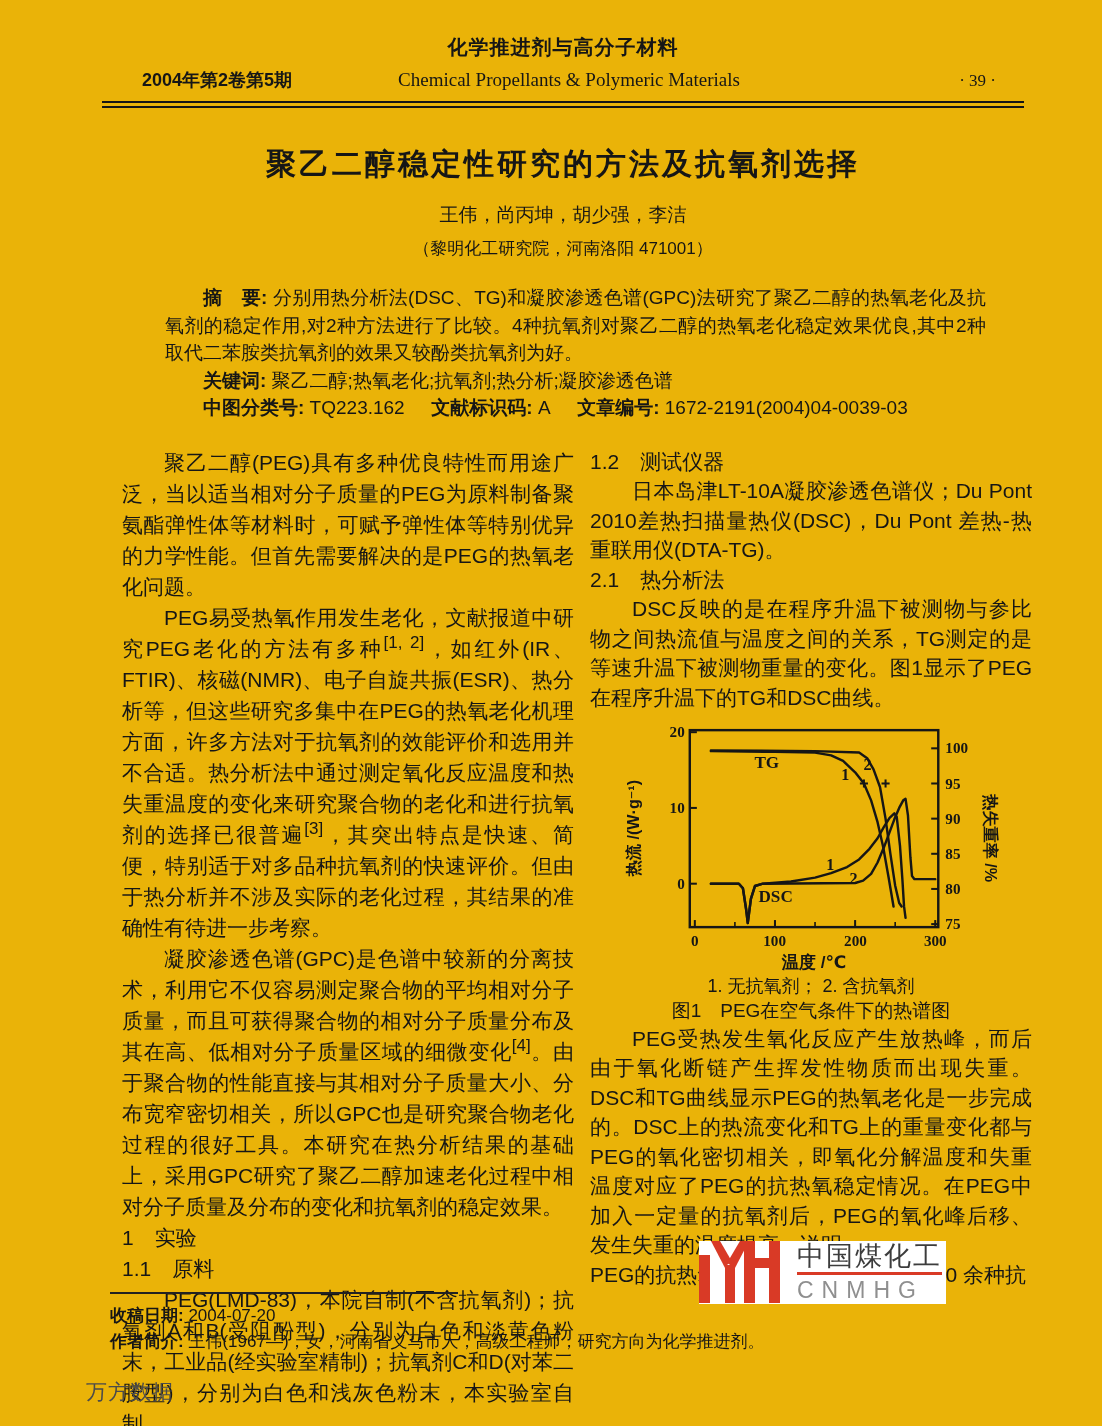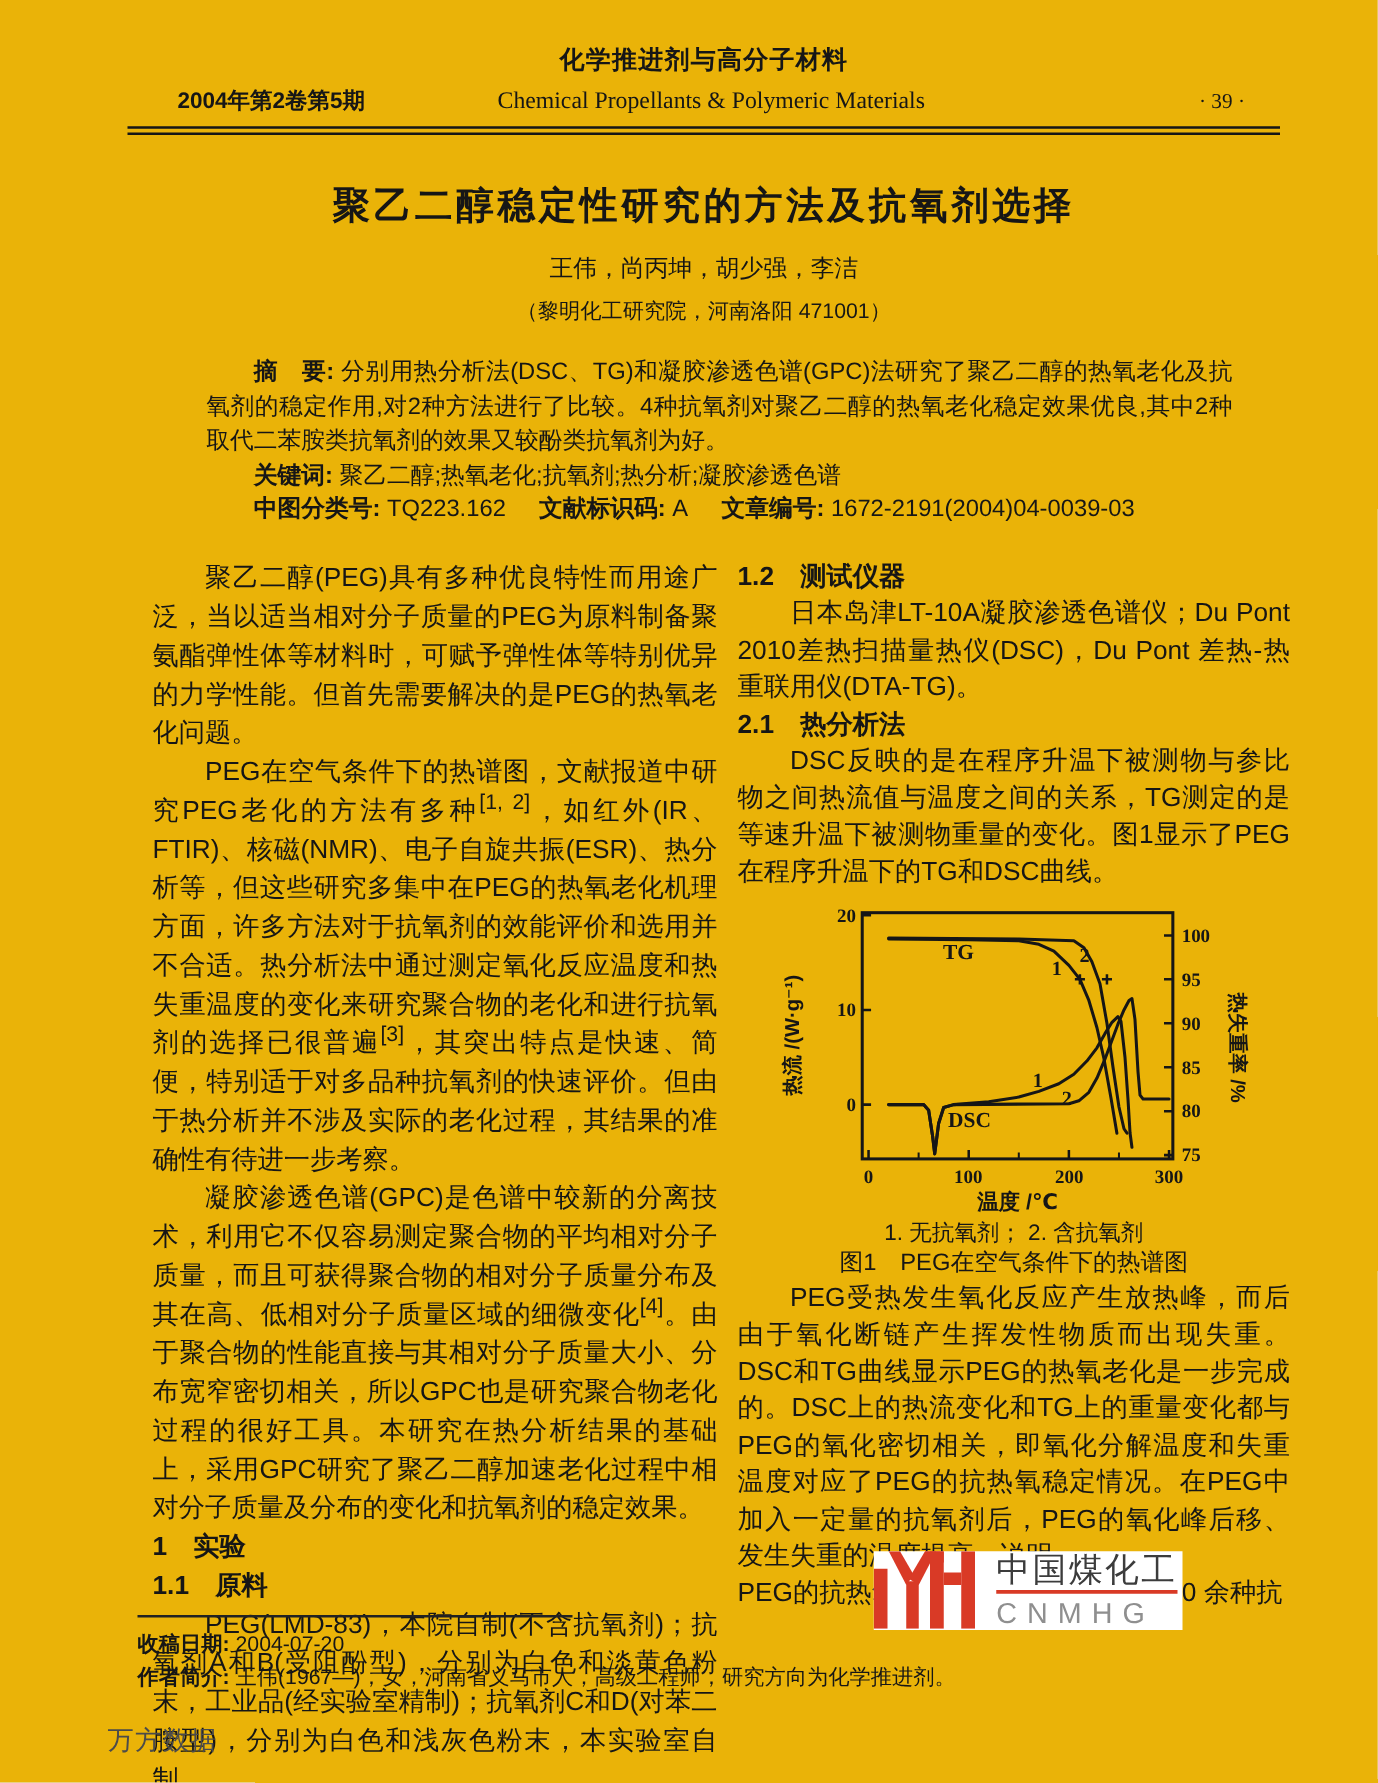--- a/index.html
+++ b/index.html
@@ -25,21 +25,21 @@
   .abstract .ind{text-indent:2em;}
   .abstract b{font-weight:700;}
   .meta-gap{display:inline-block;width:1.4em;}
 
   
   .columns{display:flex;gap:16px;margin:25px 82px 0 110px;}
   .col{text-align:justify;font-size:21px;}
   .col-left{width:452px;line-height:31px;}
   .col-right{width:442px;line-height:29.5px;}
   .col p{margin:0;text-indent:2em;}
-  .col .sec{margin:0;text-indent:0;font-weight:700;}
+  .col .sec{margin:0;text-indent:0;font-weight:400;}
   sup{font-size:17px;line-height:0;vertical-align:super;}
 
   
   .fig{margin-top:3px;}
   .plot{display:block;margin:0 auto;}
   .plot .tick{font:700 15px "Liberation Serif","DejaVu Serif",serif;fill:#161616;}
   .plot .axt{font:700 16px "Liberation Sans","DejaVu Sans",sans-serif;fill:#161616;}
   .plot .xlab{font-size:17px;}
   .plot .clab{font:700 17px "Liberation Serif","DejaVu Serif",serif;fill:#161616;}
   .plot .nlab{font:700 16px "Liberation Serif","DejaVu Serif",serif;fill:#161616;}
@@ -85,21 +85,21 @@
   <div class="abstract">
     <p class="ind"><b>摘　要:</b> <span>分别用热分析法(DSC、TG)和凝胶渗透色谱(GPC)法研究了聚乙二醇的热氧老化及抗氧剂的稳定作用,对2种方法进行了比较。4种抗氧剂对聚乙二醇的热氧老化稳定效果优良,其中2种取代二苯胺类抗氧剂的效果又较酚类抗氧剂为好。</span></p>
     <p class="ind"><b>关键词:</b> <span>聚乙二醇;热氧老化;抗氧剂;热分析;凝胶渗透色谱</span></p>
     <p class="ind"><b>中图分类号:</b> <span>TQ223.162</span><span class="meta-gap"></span><b>文献标识码:</b> <span>A</span><span class="meta-gap"></span><b>文章编号:</b> <span>1672-2191(2004)04-0039-03</span></p>
   </div>
 
   <div class="columns">
 
     <div class="col col-left">
       <p>聚乙二醇(PEG)具有多种优良特性而用途广泛，当以适当相对分子质量的PEG为原料制备聚氨酯弹性体等材料时，可赋予弹性体等特别优异的力学性能。但首先需要解决的是PEG的热氧老化问题。</p>
-      <p><span>PEG在空气条件下的热谱图，文献报道中研究PEG老化的方法有多种</span><sup>[1, 2]</sup><span>，如红外(IR、FTIR)、核磁(NMR)、电子自旋共振(ESR)、热分析等，但这些研究多集中在PEG的热氧老化机理方面，许多方法对于抗氧剂的效能评价和选用并不合适。热分析法中通过测定氧化反应温度和热失重温度的变化来研究聚合物的老化和进行抗氧剂的选择已很普遍</span><sup>[3]</sup><span>，其突出特点是快速、简便，特别适于对多品种抗氧剂的快速评价。但由于热分析并不涉及实际的老化过程，其结果的准确性有待进一步考察。</span></p>
+      <p><span>PEG易受热氧作用发生老化，文献报道中研究PEG老化的方法有多种</span><sup>[1, 2]</sup><span>，如红外(IR、FTIR)、核磁(NMR)、电子自旋共振(ESR)、热分析等，但这些研究多集中在PEG的热氧老化机理方面，许多方法对于抗氧剂的效能评价和选用并不合适。热分析法中通过测定氧化反应温度和热失重温度的变化来研究聚合物的老化和进行抗氧剂的选择已很普遍</span><sup>[3]</sup><span>，其突出特点是快速、简便，特别适于对多品种抗氧剂的快速评价。但由于热分析并不涉及实际的老化过程，其结果的准确性有待进一步考察。</span></p>
       <p><span>凝胶渗透色谱(GPC)是色谱中较新的分离技术，利用它不仅容易测定聚合物的平均相对分子质量，而且可获得聚合物的相对分子质量分布及其在高、低相对分子质量区域的细微变化</span><sup>[4]</sup><span>。由于聚合物的性能直接与其相对分子质量大小、分布宽窄密切相关，所以GPC也是研究聚合物老化过程的很好工具。本研究在热分析结果的基础上，采用GPC研究了聚乙二醇加速老化过程中相对分子质量及分布的变化和抗氧剂的稳定效果。</span></p>
       <p class="sec">1　实验</p>
       <p class="sec">1.1　原料</p>
       <p>PEG(LMD-83)，本院自制(不含抗氧剂)；抗氧剂A和B(受阻酚型)，分别为白色和淡黄色粉末，工业品(经实验室精制)；抗氧剂C和D(对苯二胺型)，分别为白色和浅灰色粉末，本实验室自制。</p>
     </div>
 
     <div class="col col-right">
       <p class="sec">1.2　测试仪器</p>
       <p>日本岛津LT-10A凝胶渗透色谱仪；Du Pont 2010差热扫描量热仪(DSC)，Du Pont 差热-热重联用仪(DTA-TG)。</p>
       <p class="sec">2.1　热分析法</p>

